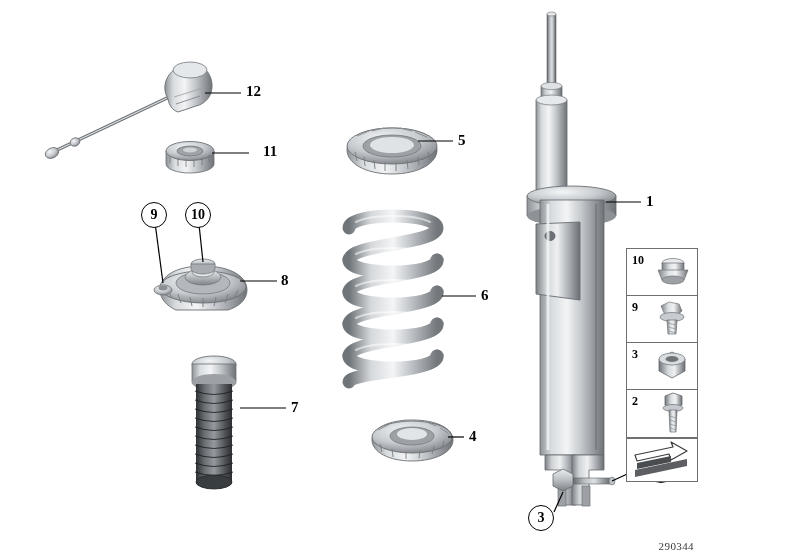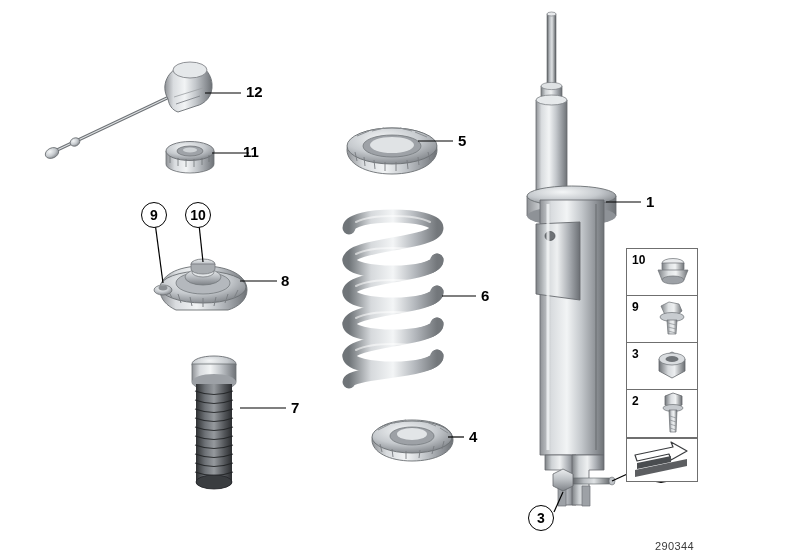--- a/index.html
+++ b/index.html
@@ -5,21 +5,21 @@
   html, body {
     margin: 0;
     padding: 0;
     background: #ffffff;
   }
   #page {
     position: relative;
     width: 704px;
     height: 560px;
     background: #ffffff;
-    font-family: Liberation Sans, sans-serif;
+    font-family: Liberation Serif, serif;
     overflow: hidden;
   }
   .callout {
     position: absolute;
     font-size: 15px;
     font-weight: bold;
     color: #000000;
     line-height: 1;
     user-select: none;
   }
@@ -302,21 +302,21 @@
 
       <path d="M198 215 L203 262"></path>
 
       <path d="M612 481 L636 470"></path>
 
       <path d="M554 512 L563 492"></path>
     </g>
   </svg>
 
   <div class="callout" style="left:246px; top:84px;">12</div>
-  <div class="callout" style="left:243px; top:144px;">11</div>
+  <div class="callout" style="left:263px; top:144px;">11</div>
   <div class="callout" style="left:458px; top:133px;">5</div>
   <div class="callout" style="left:646px; top:194px;">1</div>
   <div class="callout" style="left:281px; top:273px;">8</div>
   <div class="callout" style="left:481px; top:288px;">6</div>
   <div class="callout" style="left:291px; top:400px;">7</div>
   <div class="callout" style="left:469px; top:429px;">4</div>
 
   <div class="circle-num" style="left:141px; top:202px;">9</div>
   <div class="circle-num" style="left:185px; top:202px;">10</div>
   <div class="circle-num" style="left:648px; top:457px;">2</div>

